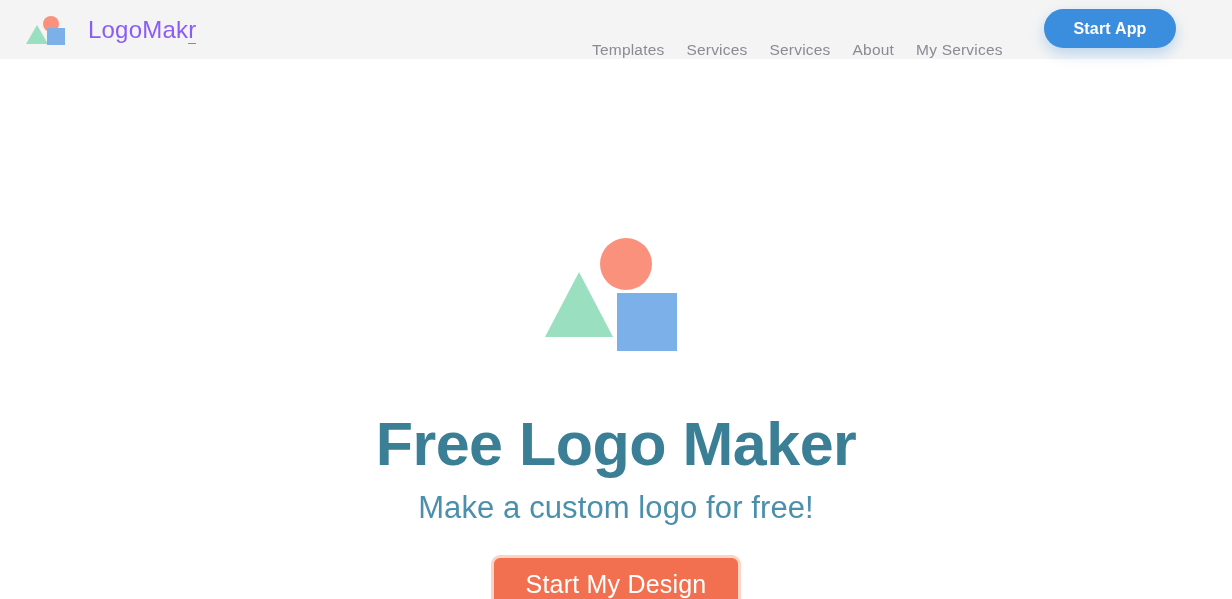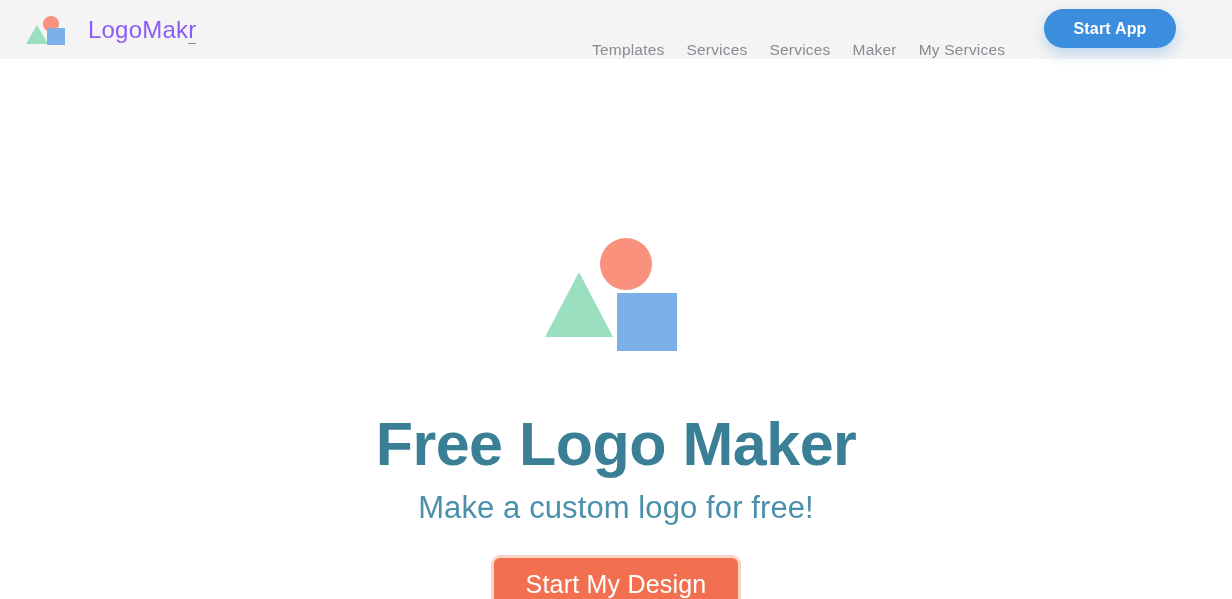--- a/index.html
+++ b/index.html
@@ -219,21 +219,21 @@
       <div class="m-circ"></div>
       <div class="m-sq"></div>
     </div>
     <div class="brand-name"><span>LogoMak</span><span class="ul">r</span></div>
   </div>
 
   <nav class="nav">
     <a class="nav-link">Templates</a>
     <a class="nav-link">Services</a>
     <a class="nav-link">Services</a>
-    <a class="nav-link">Maker</a>
+    <a class="nav-link">About</a>
     <a class="nav-link">My Services</a>
   </nav>
 
   <button class="open-app-btn">Start App</button>
 </div>
 
 <div class="hero">
 
   <div class="hero-art">
     <div class="h-tri"></div>

